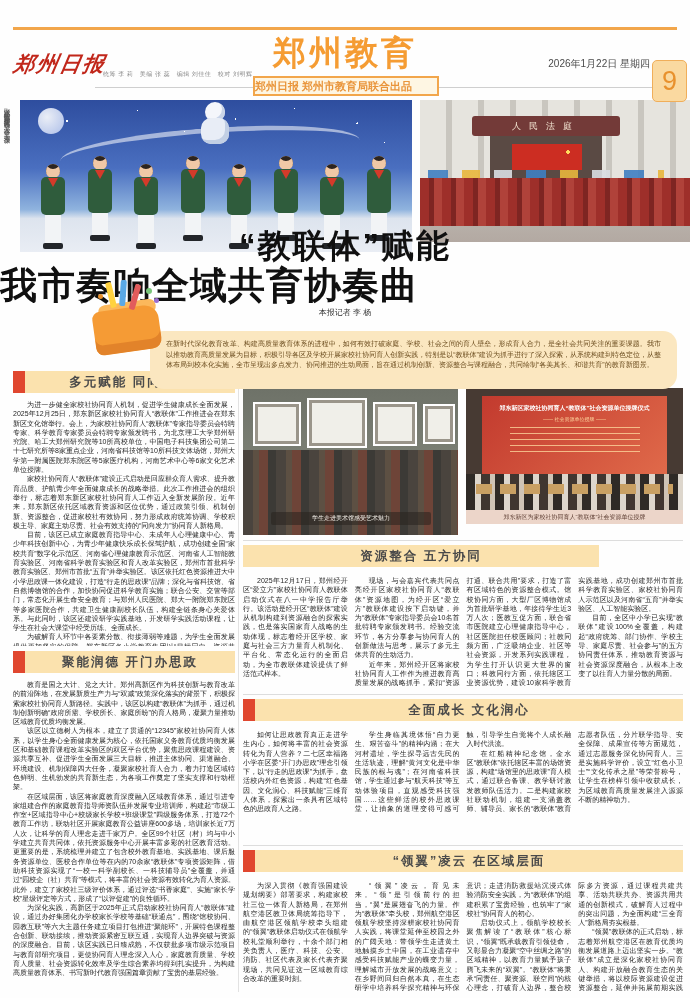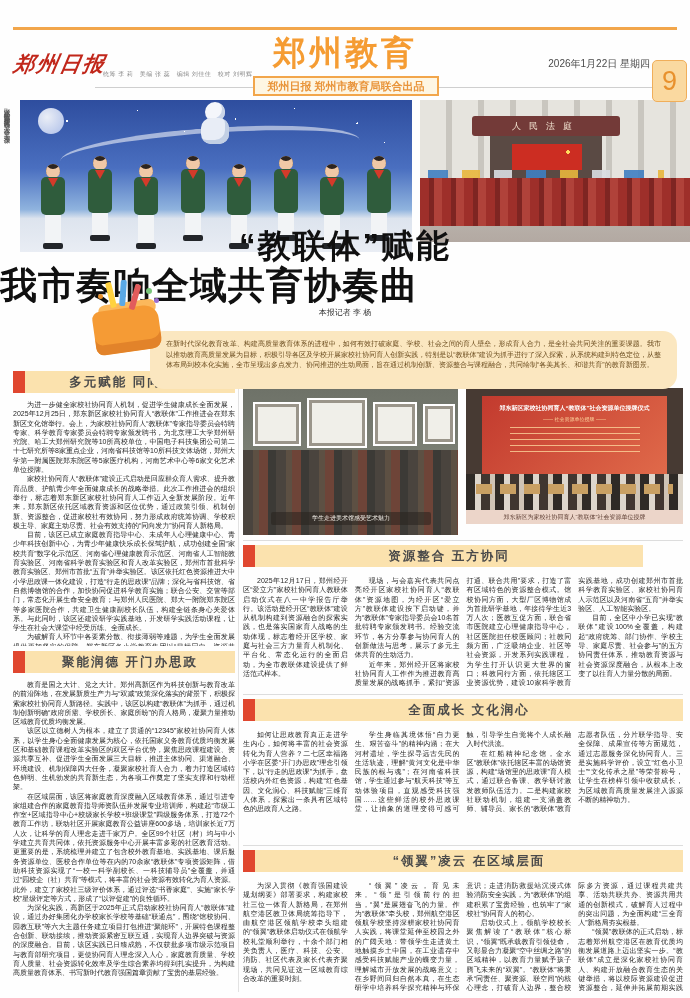--- a/index.html
+++ b/index.html
@@ -9,21 +9,21 @@
 
   
   .rule-top{left:13px;top:27px;width:664px;height:3px;background:#F2A64B;}
   .logo{left:14px;top:50px;font-family:"DejaVu Serif",serif;font-style:italic;font-weight:bold;
         color:#C1271B;font-size:21px;letter-spacing:2px;transform:skewX(-10deg);}
   .staff{left:103px;top:70px;font-size:6px;color:#8a8a8a;letter-spacing:.5px;}
   .header-line{left:95px;top:87px;width:565px;height:1px;background:#cfcfcf;}
   .edition-title{left:195px;top:31px;width:300px;text-align:center;font-size:33px;font-weight:bold;
         color:#F59C33;letter-spacing:3px;}
   .publisher-box{left:253px;top:76px;width:182px;height:16px;line-height:16px;border:2px solid #F2A64B;
-        background:#FEF6E3;color:#E9953B;font-size:11px;font-weight:bold;text-align:center;z-index:3;}
+        background:#FEF6E3;color:#E9953B;font-size:11px;font-weight:bold;text-align:left;z-index:3;}
   .date-line{left:530px;top:57px;width:120px;text-align:right;font-size:10px;color:#4a4a4a;}
   .page-num{left:652px;top:60px;width:33px;height:40px;background:#FAD9A0;border:1px solid #F0AE5A;
         border-radius:5px;color:#E8912D;font-size:27px;text-align:center;line-height:40px;z-index:3;}
 
   
   .vcap{writing-mode:vertical-rl;font-size:6.5px;color:#555;letter-spacing:1px;line-height:7px;}
   .vcap-left{left:4px;top:103px;height:152px;}
   .vcap-right{left:675px;top:110px;height:140px;}
 
   
@@ -139,21 +139,21 @@
   .screen .lines{margin:5px auto 0;width:130px;height:26px;
       background:repeating-linear-gradient(180deg,rgba(255,220,160,.75) 0 1.5px,transparent 1.5px 6px);}
   .stage-people{left:0;top:86px;width:100%;height:36px;
       background:repeating-linear-gradient(90deg,#2f2a26 0 9px,#ddd6cc 9px 15px,#403630 15px 24px,#cfc4b6 24px 29px);}
   .plaques{left:10px;top:96px;width:197px;height:10px;
       background:repeating-linear-gradient(90deg,#c9a063 0 16px,transparent 16px 24px);}
   .cap-stage{left:466px;top:510px;width:217px;height:14px;background:#ecd5c9;color:#5a3b30;
       font-size:6px;line-height:14px;text-align:center;overflow:hidden;}
 
   
-  .hdr3{left:243px;top:545px;width:400px;}
+  .hdr3{left:243px;top:545px;width:356px;flex-direction:column;}
   .blk3{left:243px;top:576px;width:440px;height:116px;columns:4;column-gap:7px;}
   .hdr4{left:243px;top:699px;width:440px;}
   .blk4{left:243px;top:730px;width:440px;height:113px;columns:4;column-gap:7px;}
   .hdr5{left:243px;top:850px;width:440px;}
   .blk5{left:243px;top:881px;width:440px;height:113px;columns:4;column-gap:7px;}
   .sep3{left:243px;top:540px;width:440px;}
   .sep4{left:243px;top:694px;width:440px;}
   .sep5{left:243px;top:845px;width:440px;}
 </style>
 </head>

